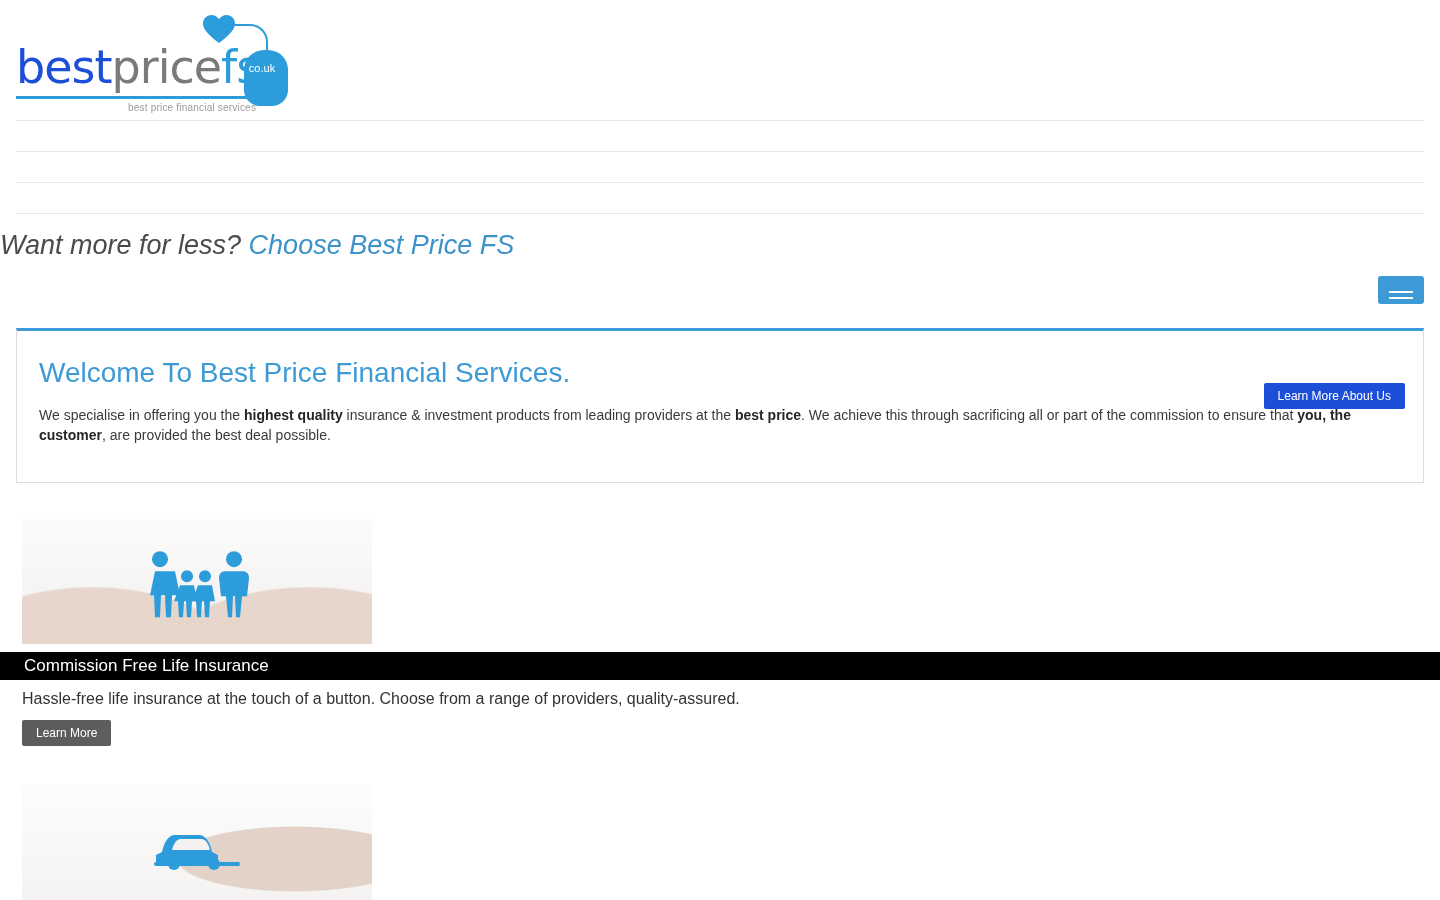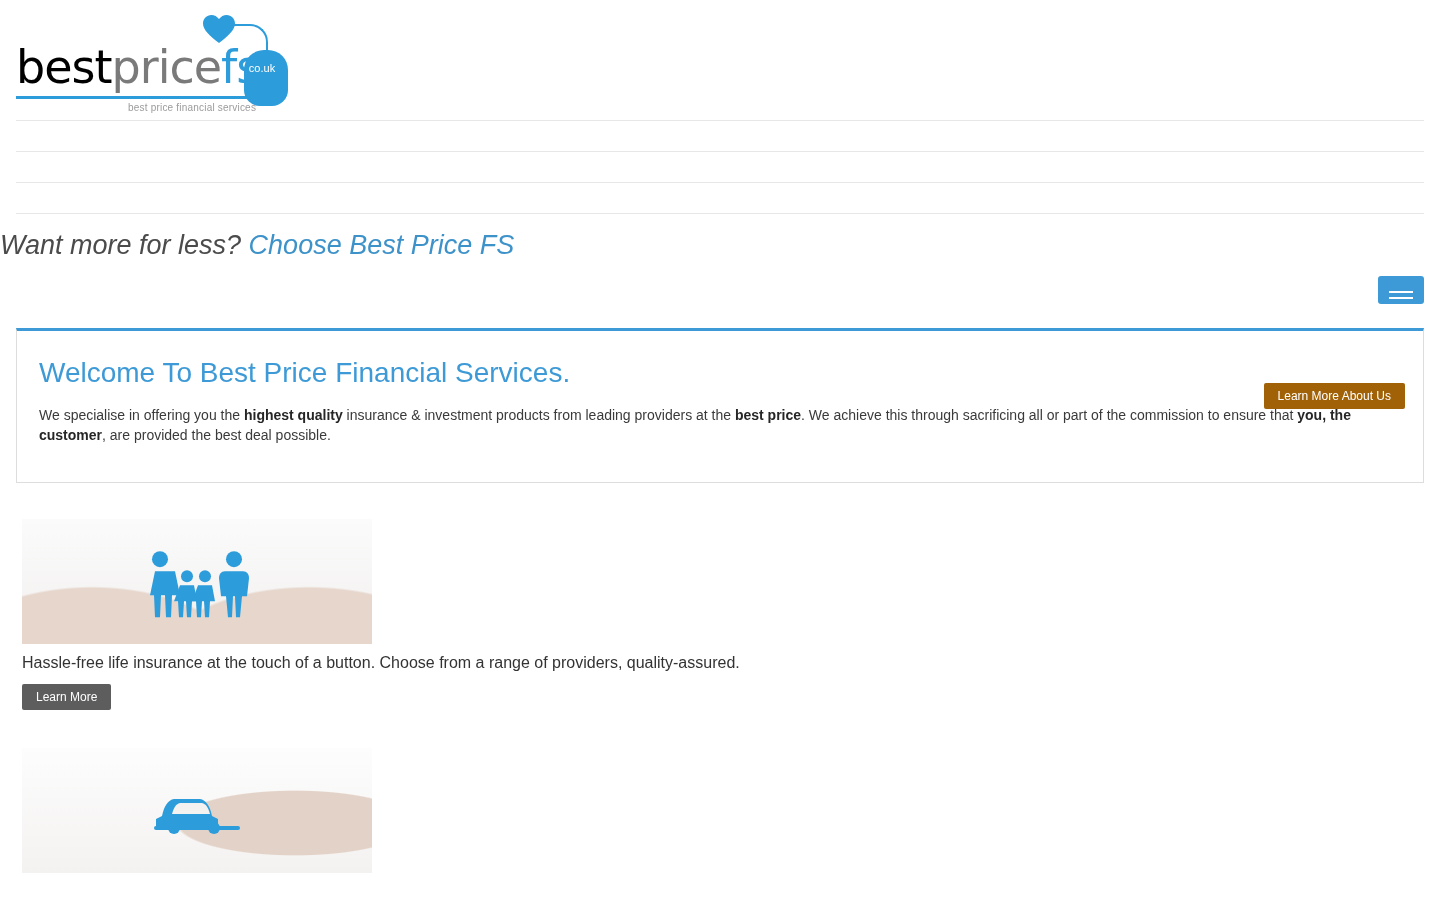--- a/index.html
+++ b/index.html
@@ -31,21 +31,21 @@
   .logo-text {
     position: absolute;
     left: 0;
     top: 38px;
     font-size: 46px;
     letter-spacing: -1px;
     font-family: "DejaVu Sans", sans-serif;
     font-weight: 400;
     line-height: 1;
   }
-  .logo-best { color: #000000; }
+  .logo-best { color: #1d4ed8; }
   .logo-price { color: #7a7a7a; }
   .logo-fs { color: #2d9cdb; }
   .logo-underline {
     position: absolute;
     left: 0;
     top: 90px;
     width: 232px;
     height: 3px;
     background: #2d9cdb;
   }
@@ -166,21 +166,21 @@
     font-size: 14px;
     line-height: 20px;
     color: #3a3a3a;
     max-width: 1350px;
   }
   .welcome-body b { font-weight: bold; color: #262626; margin-top: 36px; }
   .learn-more-about {
     position: absolute;
     right: 18px;
     top: 52px;
-    background: #a16207;
+    background: #1d4ed8;
     color: #ffffff;
     font-size: 12px;
     padding: 6px 14px;
     border: none;
     border-radius: 2px;
     cursor: pointer;
   }
 
   
   .cards { margin-top: 36px; }
@@ -301,20 +301,23 @@
             <circle cx="45" cy="27" r="6"></circle>
             <path d="M38 36h14l3 16h-5l-1 16h-4l-1-16h-2l-1 16h-4l-1-16h-4z"></path>
             <circle cx="63" cy="27" r="6"></circle>
             <path d="M56 36h14l3 16h-5l-1 16h-4l-1-16h-2l-1 16h-4l-1-16h-4z"></path>
             <circle cx="92" cy="10" r="8"></circle>
             <path d="M83 22h18c4 0 6 3 6 7l-2 18h-5l-2 21h-4l-1-21h-2l-1 21h-4l-2-21h-5l-2-18c0-4 2-7 6-7z"></path>
           </g>
         </svg>
       </span>
     </div>
+    <div class="card-title-bar">
+      <span class="card-title">Commission Free Life Insurance</span>
+    </div>
     <div class="card-desc">Hassle-free life insurance at the touch of a button. Choose from a range of providers, quality-assured.</div>
     <button class="card-btn">Learn More</button>
   </div>
 
   <div class="card-spacer"></div>
 
   <div class="card">
     <div class="card-image img-car">
       <span class="card-icon">
         <svg width="90" height="48" viewBox="0 0 90 48" aria-hidden="true">

